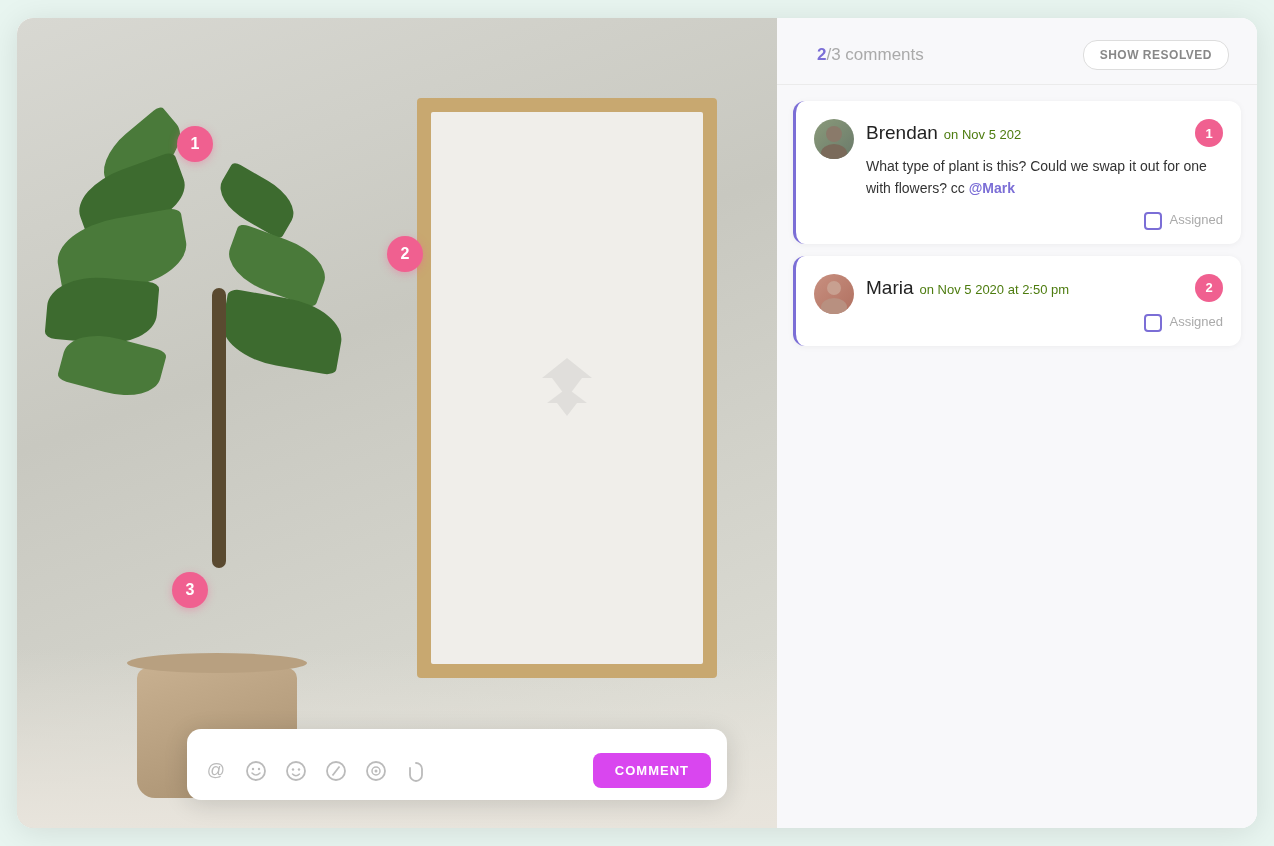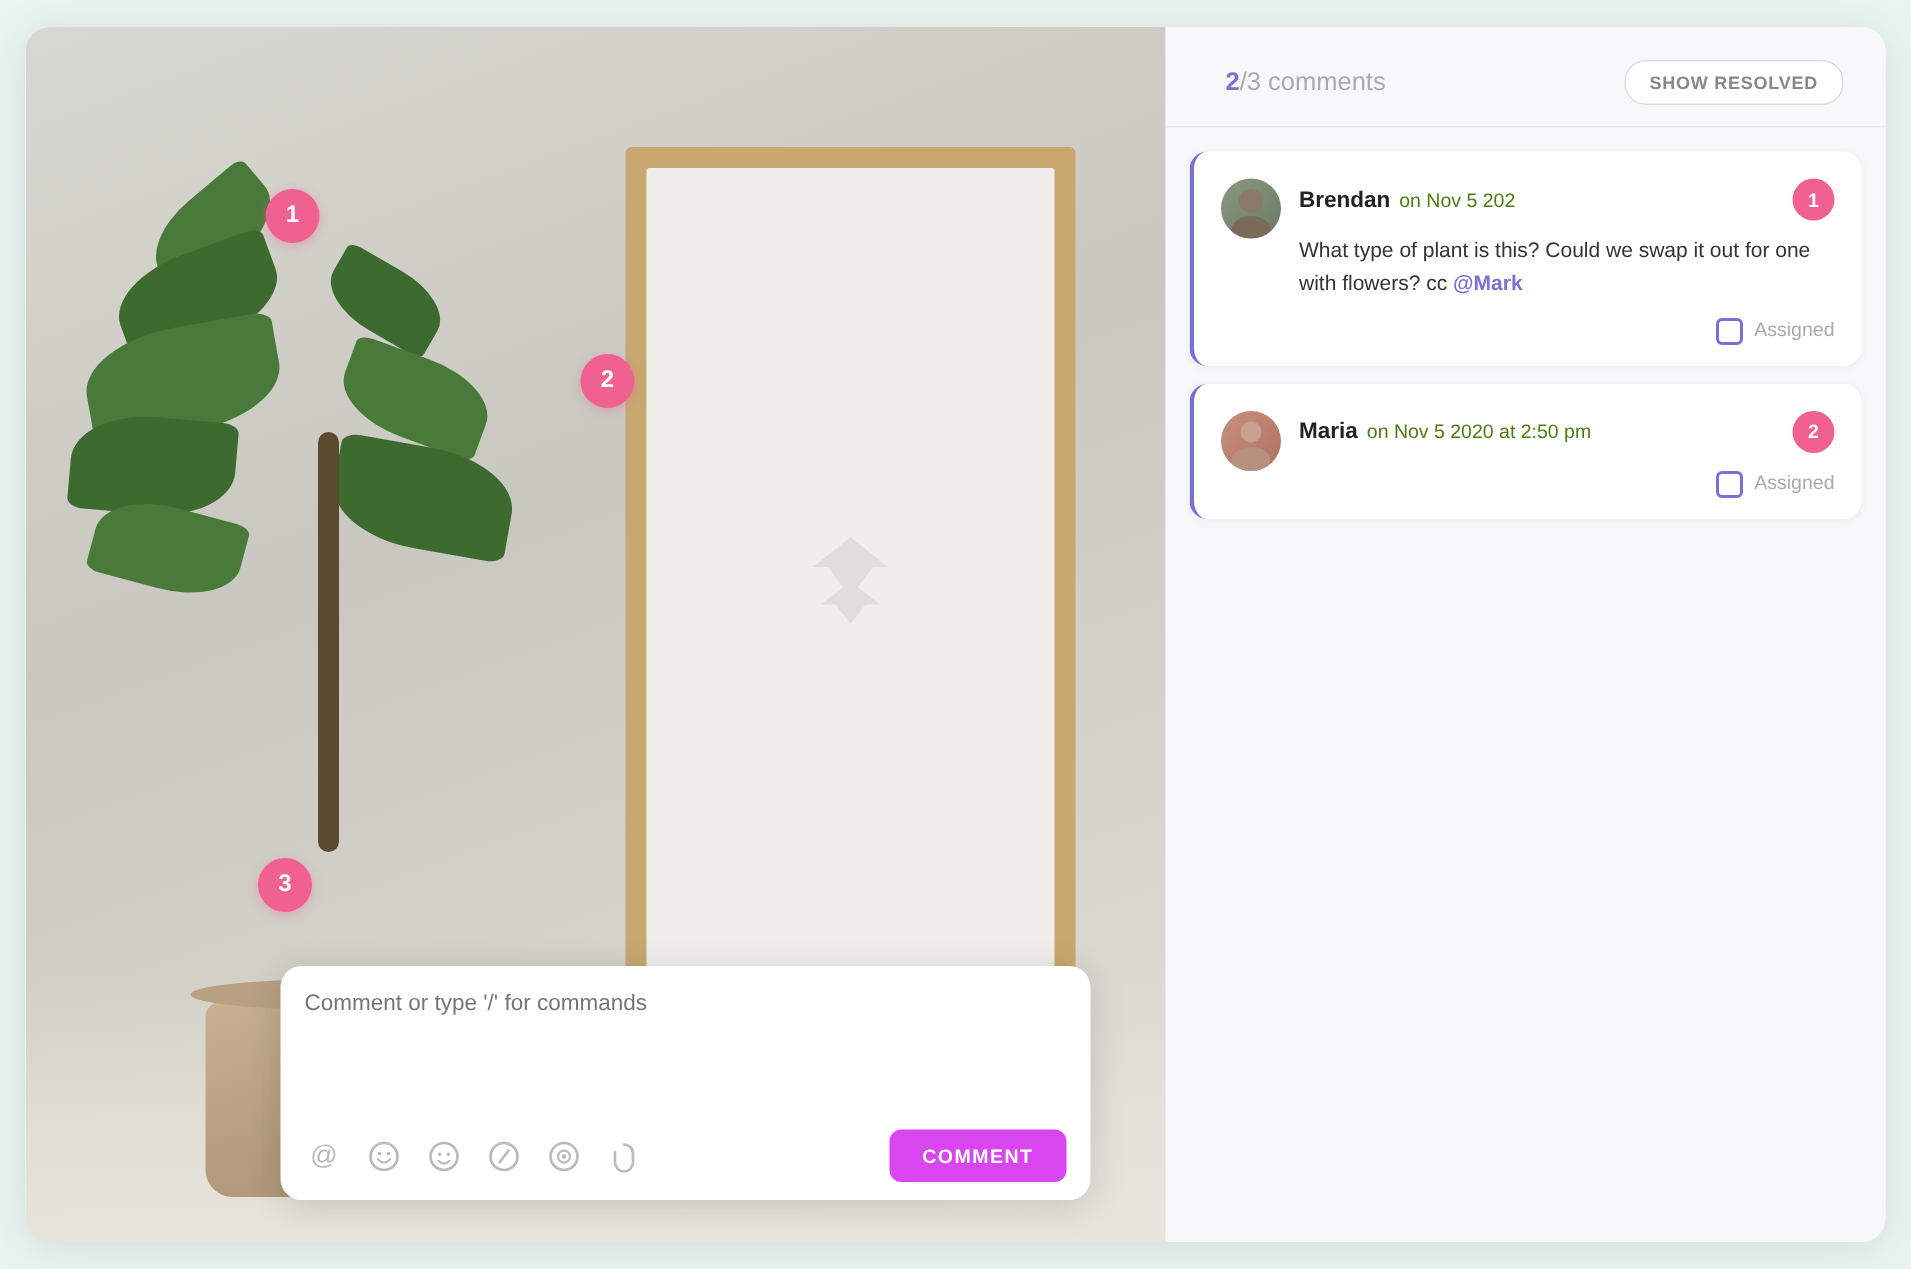--- a/index.html
+++ b/index.html
@@ -265,22 +265,22 @@
       align-items: center;
       justify-content: space-between;
       margin-bottom: 8px;
     }
     .comment-author-line {
       display: flex;
       align-items: baseline;
       gap: 6px;
     }
     .comment-author {
-      font-weight: 700;
-      font-size: 15px;
+      font-weight: 400;
+      font-size: 19px;
       color: #222;
     }
     .comment-date {
       font-size: 13px;
       color: #4d7c0f;
     }
     .comment-badge {
       width: 28px;
       height: 28px;
       border-radius: 50%;
@@ -357,21 +357,20 @@
         <span>1</span>
       </div>
       <div class="pin pin-2">
         <span>2</span>
       </div>
       <div class="pin pin-3">
         <span>3</span>
       </div>
 
       <div class="comment-box">
-        <textarea class="comment-textarea" placeholder="Comment or type '/' for commands" style=""></textarea>
         <div class="comment-toolbar">
           <div class="comment-icons">
             <span class="toolbar-icon">@</span>
             <span class="toolbar-icon">
               <svg width="22" height="22" viewBox="0 0 22 22" fill="none">
                   <circle cx="11" cy="11" r="9" stroke="#bbb" stroke-width="1.8"></circle>
                   <path d="M7 13 Q11 17 15 13" stroke="#bbb" stroke-width="1.5" fill="none" stroke-linecap="round"></path>
                   <circle cx="8" cy="9" r="1.2" fill="#bbb"></circle>
                   <circle cx="14" cy="9" r="1.2" fill="#bbb"></circle>
                 </svg>

